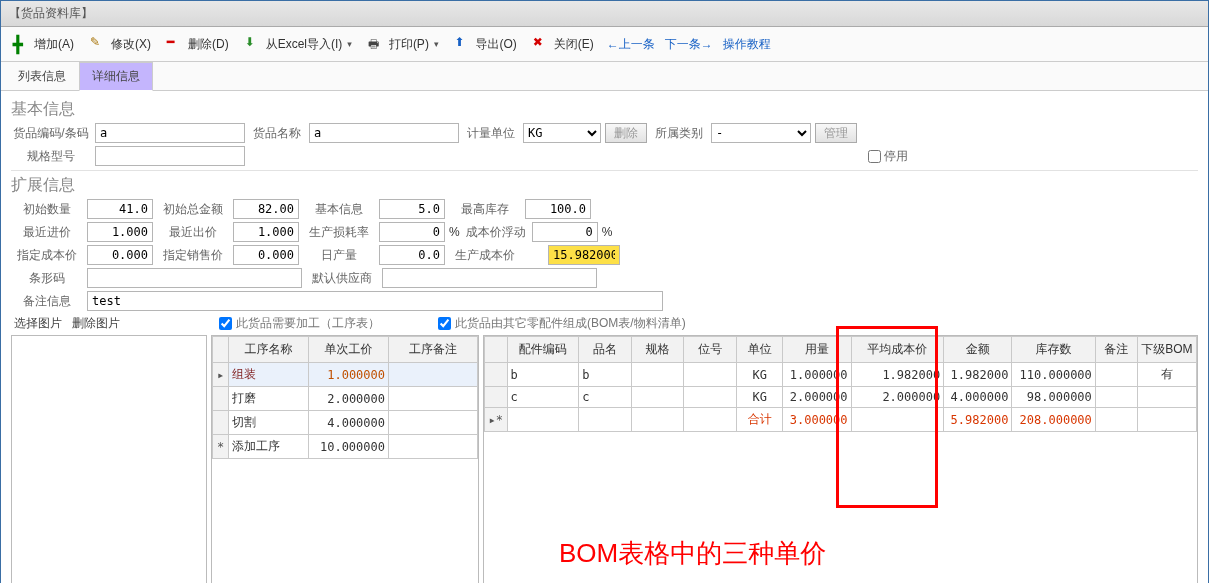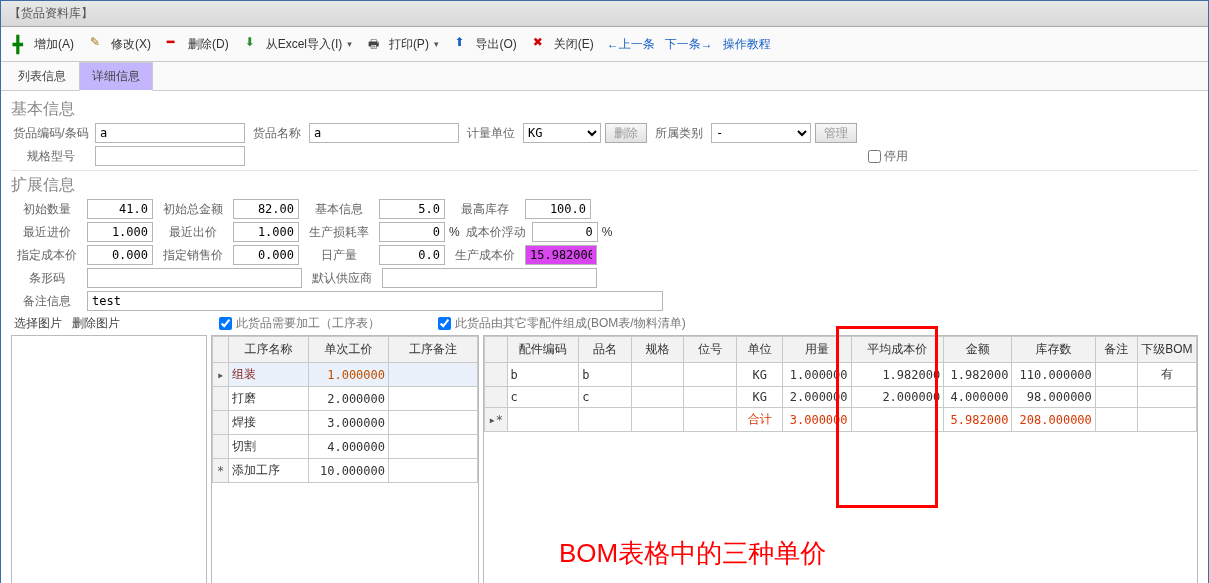--- a/index.html
+++ b/index.html
@@ -72,21 +72,21 @@
 .form-row { display: flex; align-items: center; gap: 4px; margin: 3px 0; flex-wrap: wrap; }
 .lbl { color: #666; width: 72px; text-align: center; font-size: 12px; }
 .inp {
   border: 1px solid #b5b5b5;
   height: 20px;
   padding: 1px 4px;
   font-size: 12px;
   background: #fff;
   font-family: "SimSun", monospace;
 }
-.inp.ro { background: #d946ef; }
+.inp.ro { background: #fde047; margin-left: 23px; }
 .sel {
   border: 1px solid #b5b5b5;
   height: 20px;
   font-size: 12px;
   background: #fff;
   font-family: "SimSun", monospace;
 }
 .gbtn {
   background: linear-gradient(#f8f8f8,#e2e2e2);
   border: 1px solid #aaa;
@@ -304,26 +304,20 @@
               <tr class="row-sel">
                 <td class="rowh">▸</td>
                 <td style="color:#7f1d1d">组装</td>
                 <td class="num" style="color:#c05000">1.000000</td>
                 <td></td>
               </tr>
               <tr>
                 <td class="rowh"></td>
                 <td>打磨</td>
                 <td class="num">2.000000</td>
-                <td></td>
-              </tr>
-              <tr>
-                <td class="rowh"></td>
-                <td>焊接</td>
-                <td class="num">3.000000</td>
                 <td></td>
               </tr>
               <tr>
                 <td class="rowh"></td>
                 <td>切割</td>
                 <td class="num">4.000000</td>
                 <td></td>
               </tr>
               <tr>
                 <td class="rowh">*</td>

